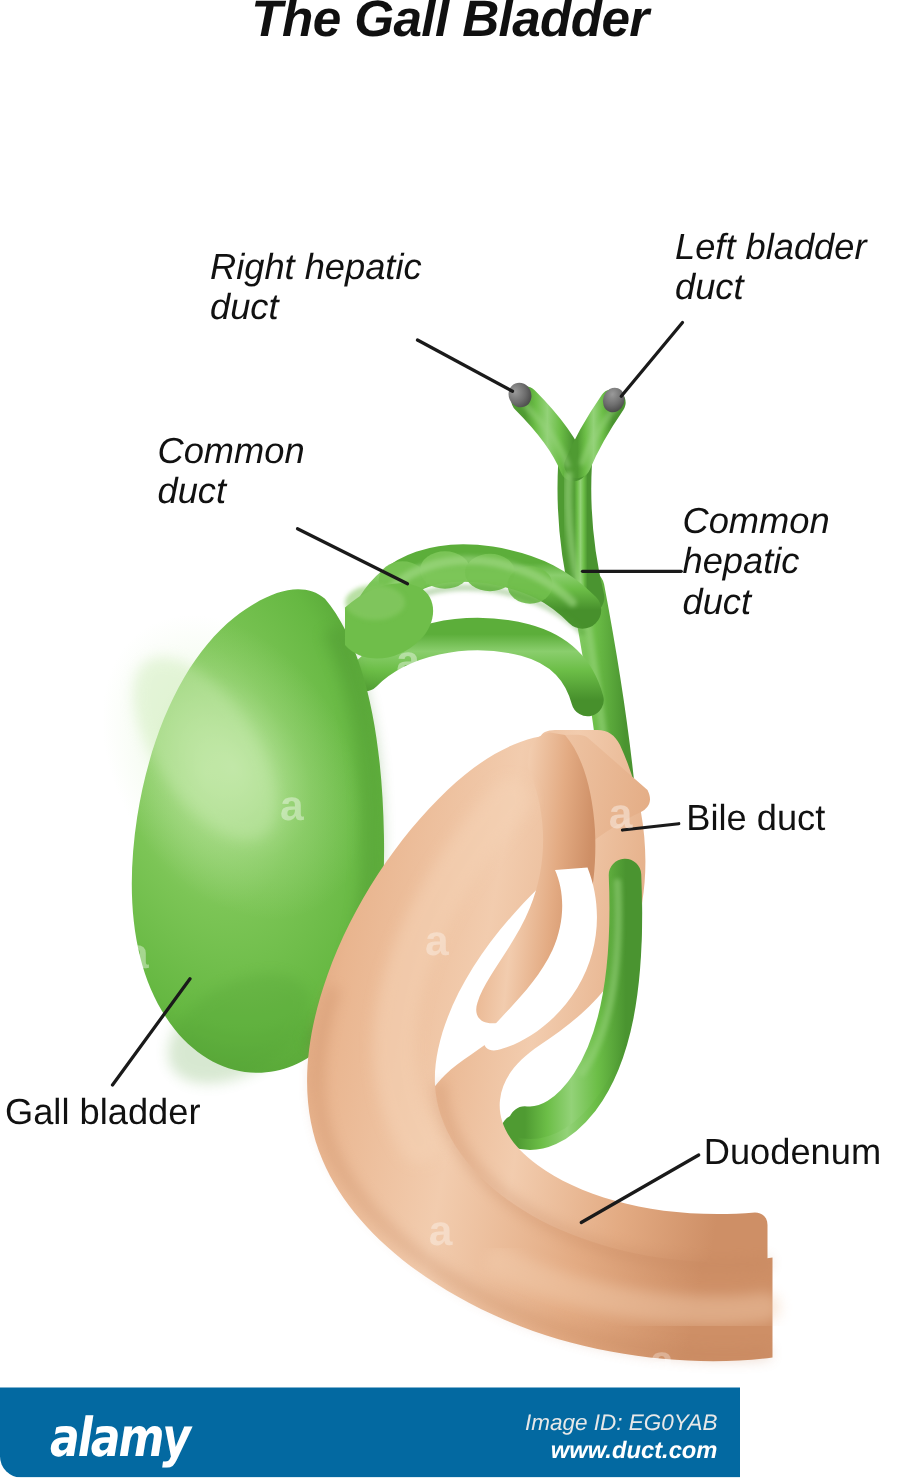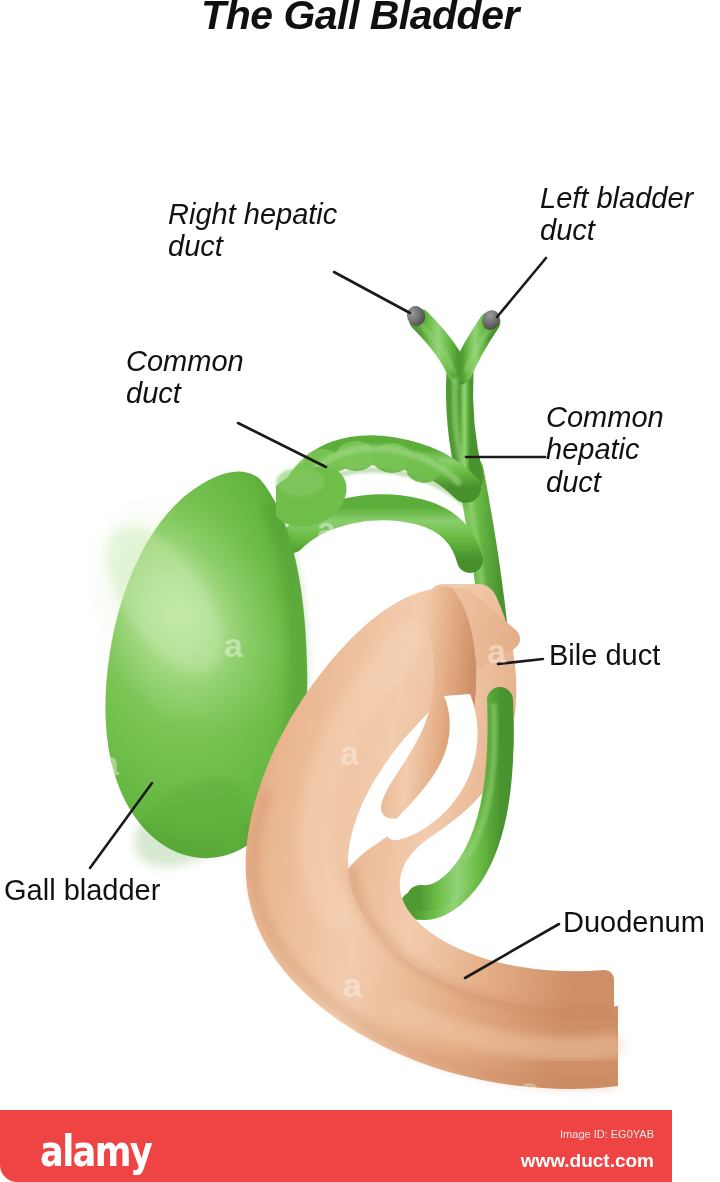--- a/index.html
+++ b/index.html
@@ -77,42 +77,43 @@
     color: rgba(255,255,255,0.40);
     pointer-events: none;
     user-select: none;
   }
 
   
   #footer-bar {
     position: absolute;
     left: 0;
     top: 1110px;
-    width: 672px;
+    width: 592px;
     height: 72px;
-    background: #ef4444;
+    background: #0369a1;
+    font-style: italic;
   }
   #alamy-logo {
     position: absolute;
     left: 40px;
     top: 16px;
     color: #ffffff;
     font-size: 43px;
     font-weight: bold;
     letter-spacing: -2px;
     font-family: "DejaVu Sans", sans-serif;
     transform: scaleX(0.82);
     transform-origin: left top;
   }
   #footer-image-id {
     position: absolute;
     right: 18px;
     top: 18px;
     color: #e8e8e8;
-    font-size: 11px;
+    font-size: 18px;
     text-align: right;
     white-space: nowrap;
   }
   #footer-url {
     position: absolute;
     right: 18px;
     top: 40px;
     color: #ffffff;
     font-size: 19px;
     font-weight: bold;

